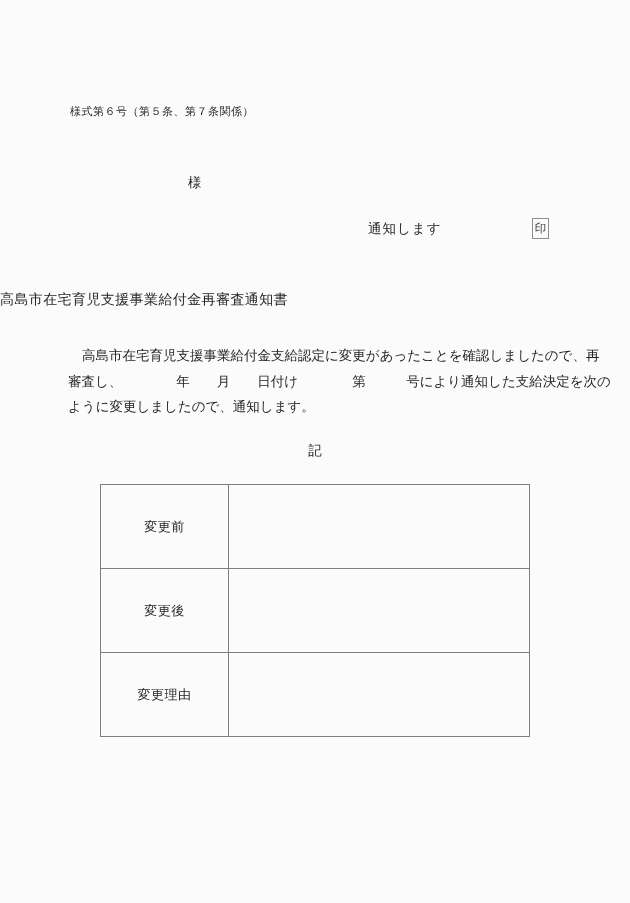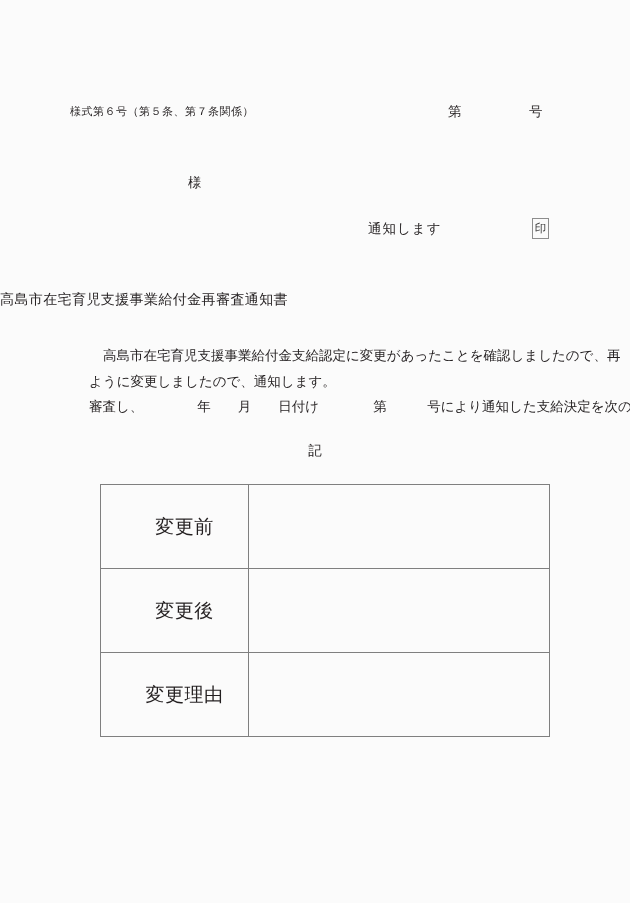--- a/index.html
+++ b/index.html
@@ -106,21 +106,20 @@
   }
 
   
   .body-text {
     position: absolute;
     left: 68px;
     top: 343px;
     width: 490px;
     font-size: 13.5px;
     line-height: 25.5px;
-    margin-left: 21px;
   }
   .body-text .line {
     display: block;
     white-space: pre;
   }
   .body-text .line.indent {
     text-indent: 14px;
   }
 
   
@@ -144,52 +143,50 @@
   }
   .change-table td {
     border: 1px solid #7f7f7f;
     padding: 0;
     vertical-align: middle;
   }
   .change-table td.label-cell {
     width: 127px;
     height: 83px;
     text-align: center;
-    font-size: 19px;
+    font-size: 13px;
     letter-spacing: 0.5px;
-    padding-left: 20px;
   }
   .change-table td.value-cell {
     width: 300px;
   }
 </style>
 </head>
 <body>
 
 <div class="page">
 
   <div class="form-number">様式第６号（第５条、第７条関係）</div>
 
   <div class="doc-meta">
-    <span class="meta-line doc-number">第　　　　　号</span>
   </div>
 
   <div class="addressee">様</div>
 
   <div class="issuer-row">
     <span class="issuer-name">通知します</span>
     <span class="seal-box">印</span>
   </div>
 
   <div class="doc-title">高島市在宅育児支援事業給付金再審査通知書</div>
 
   <div class="body-text">
     <span class="line indent">高島市在宅育児支援事業給付金支給認定に変更があったことを確認しましたので、再</span>
+    <span class="line">審査し、　　　　年　　月　　日付け　　　　第　　　号により通知した支給決定を次の</span>
     <span class="line">ように変更しましたので、通知します。</span>
-    <span class="line">審査し、　　　　年　　月　　日付け　　　　第　　　号により通知した支給決定を次の</span>
   </div>
 
   <div class="ki-marker">記</div>
 
   <table class="change-table">
     <tbody>
       <tr>
         <td class="label-cell">変更前</td>
         <td class="value-cell"></td>
       </tr>

